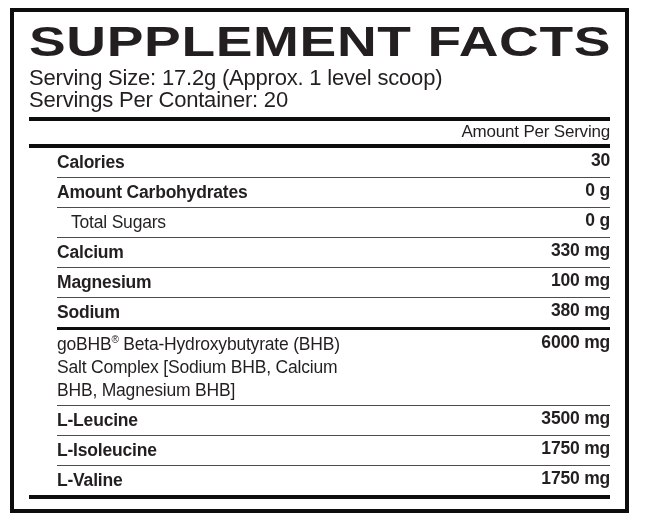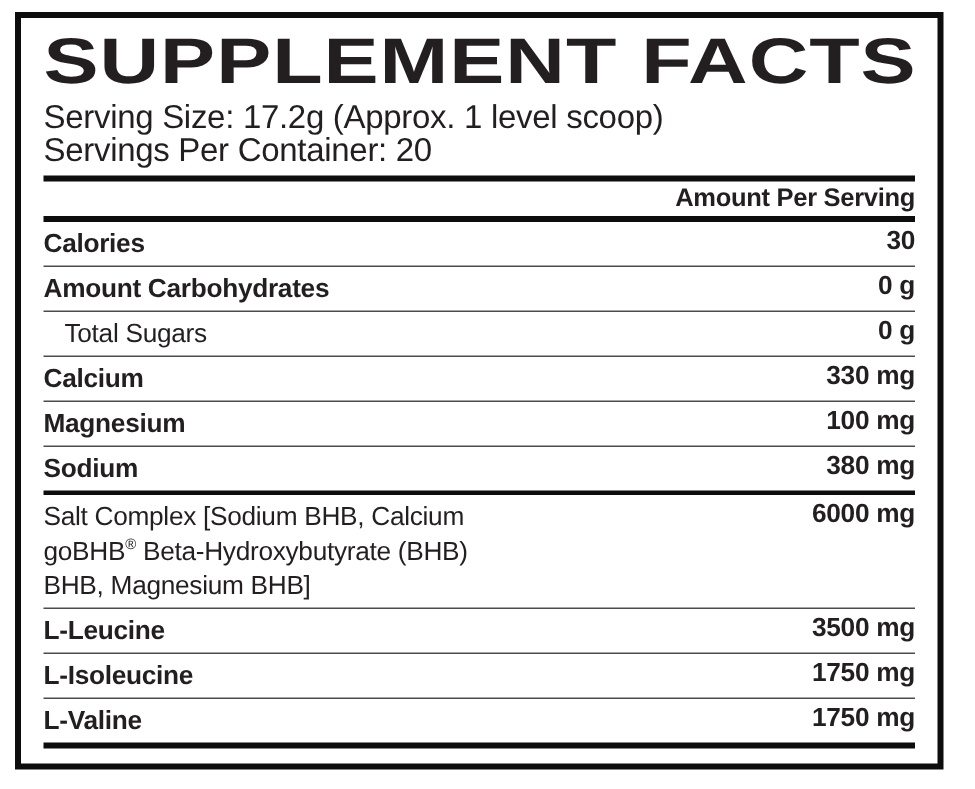--- a/index.html
+++ b/index.html
@@ -42,35 +42,36 @@
     line-height: 22px;
     letter-spacing: -0.2px;
   }
   .rule-heavy {
     height: 4px;
     background: #0d0d0d;
   }
   .rule-top { margin-top: 6px; }
   .amount-header {
     font-size: 17px;
-    font-weight: bold;
+    font-weight: normal;
     text-align: right;
     line-height: 18px;
     padding: 2px 0 3px;
     letter-spacing: -0.2px;
   }
   .row {
     display: flex;
     justify-content: space-between;
     align-items: flex-start;
     font-size: 17.5px;
     line-height: 18px;
     padding: 3px 0;
     border-bottom: 1px solid #4c4c4c;
     letter-spacing: -0.2px;
+    margin-left: 28px;
   }
   .row .row-name { font-weight: bold; }
   .row.reg .row-name { font-weight: normal; }
   .row.indent .row-name { padding-left: 14px; }
   .row.sep-thick { border-bottom: 3px solid #0d0d0d; }
   .row.sep-none { border-bottom: none; }
   .row .row-name div { line-height: 23px; }
   .row .row-value {
     font-weight: bold;
     white-space: nowrap;
@@ -133,22 +134,22 @@
         <div class="row-value">100 mg</div>
       </div>
       <div class="row sep-thick">
         <div class="row-name">
           <div>Sodium</div>
         </div>
         <div class="row-value">380 mg</div>
       </div>
       <div class="row reg">
         <div class="row-name">
+          <div>goBHB<sup>®</sup> Beta-Hydroxybutyrate (BHB)</div>
           <div>Salt Complex [Sodium BHB, Calcium</div>
-          <div>goBHB<sup>®</sup> Beta-Hydroxybutyrate (BHB)</div>
           <div>BHB, Magnesium BHB]</div>
         </div>
         <div class="row-value">6000 mg</div>
       </div>
       <div class="row">
         <div class="row-name">
           <div>L-Leucine</div>
         </div>
         <div class="row-value">3500 mg</div>
       </div>

